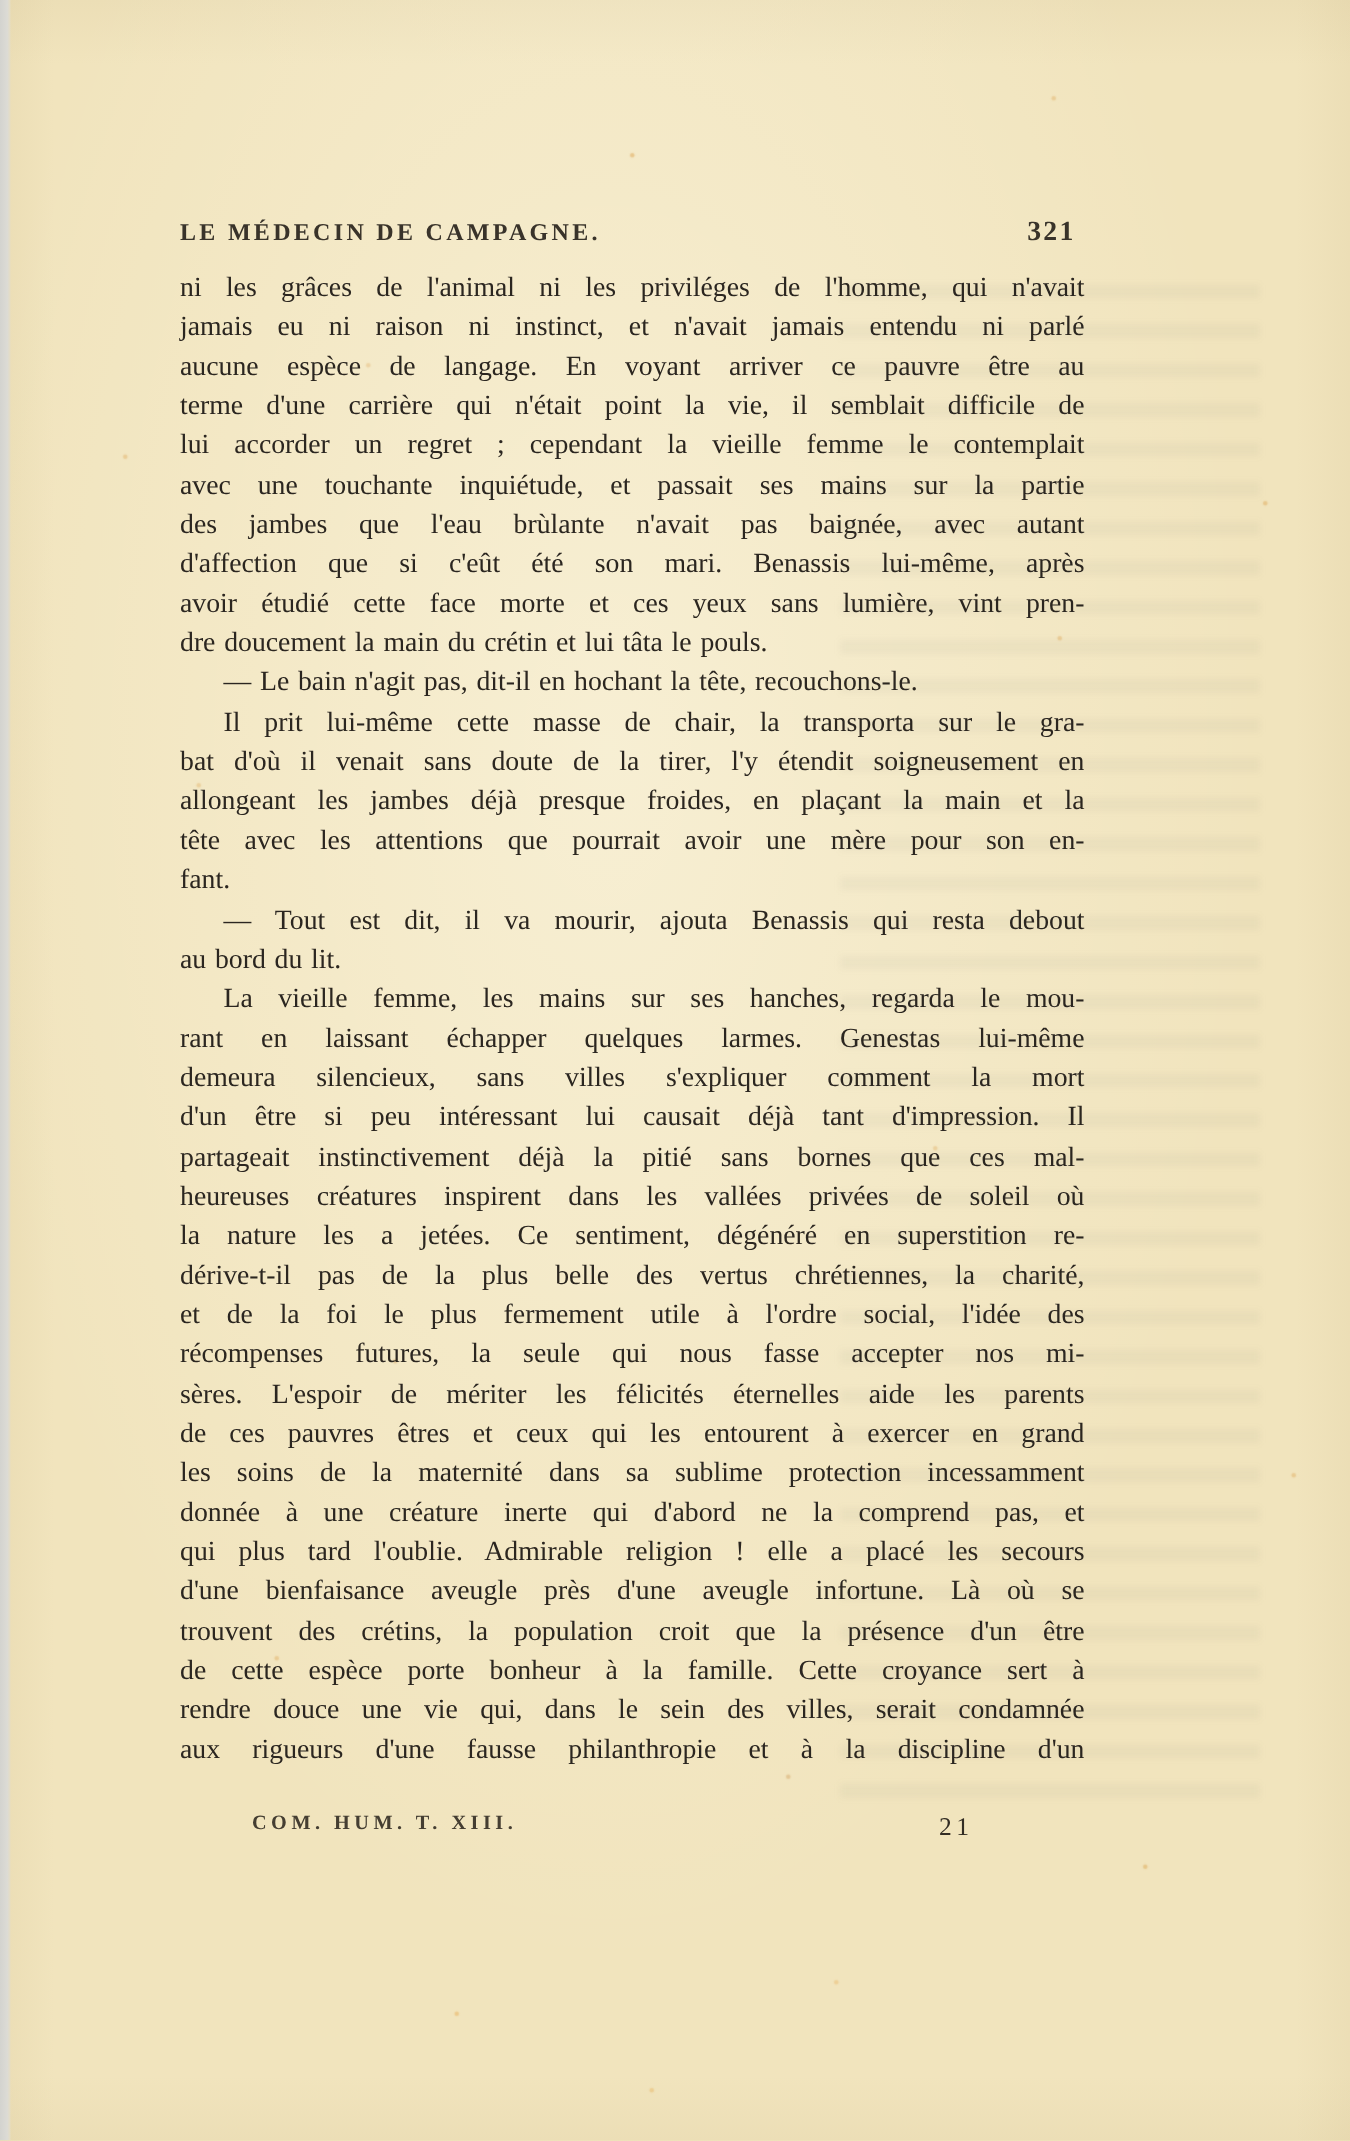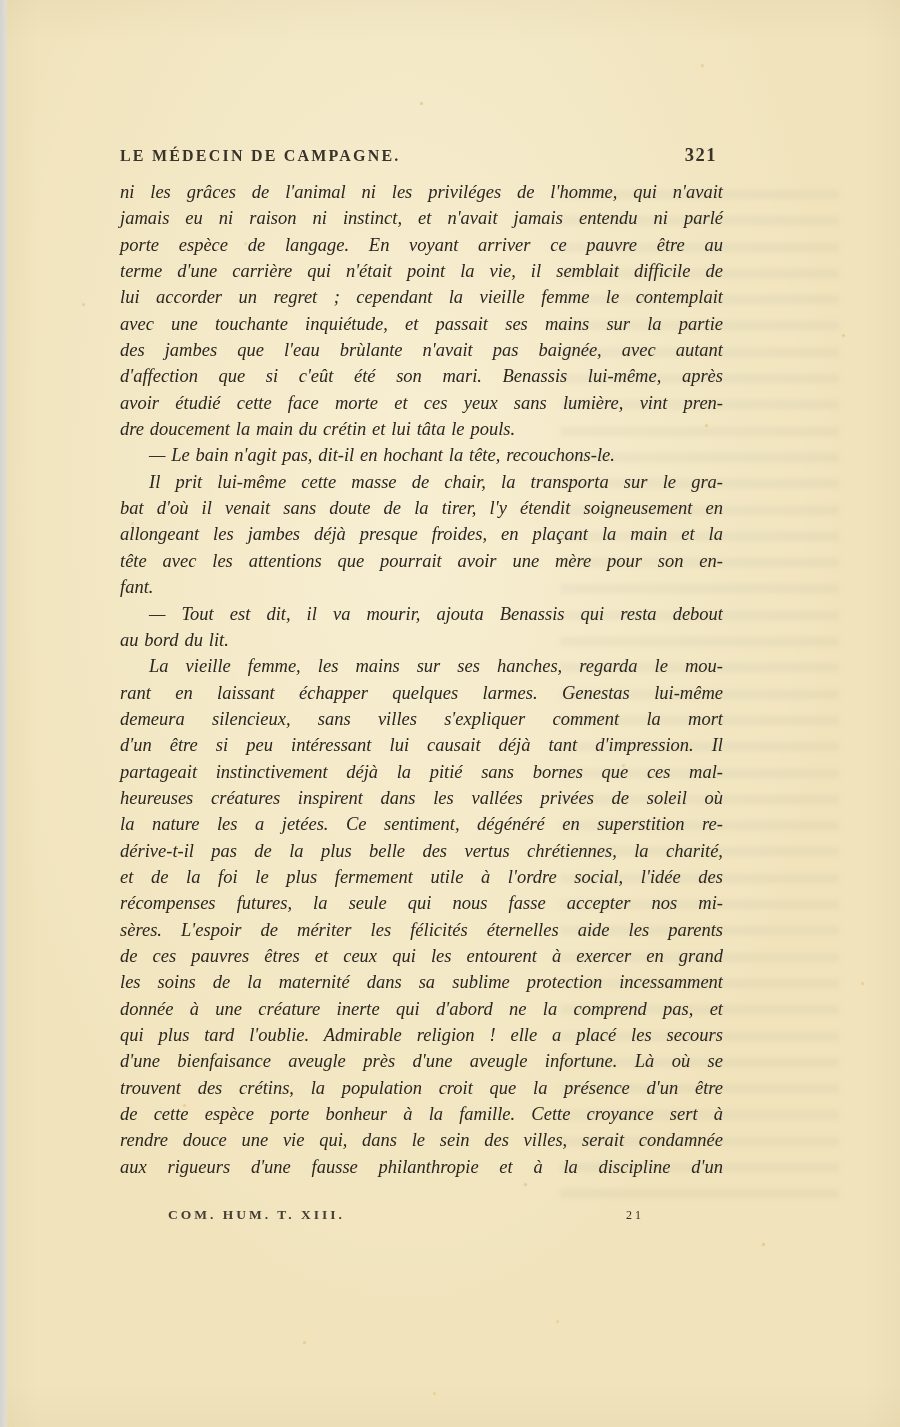--- a/index.html
+++ b/index.html
@@ -88,21 +88,20 @@
     color: #39332a;
   }
 
   .page-text {
     position: absolute;
     left: 120px; top: 179px;
     width: 603px;
     font-size: 18.5px;
     line-height: 26.35px;
     word-spacing: 1.2px;
-    font-style: italic;
   }
   .page-text .line {
     height: 26.35px;
     text-align: justify;
     text-align-last: justify;
     white-space: normal;
     overflow: visible;
   }
   .page-text .line.indent { padding-left: 29px; }
   .page-text .line.para-end { text-align-last: left; }
@@ -111,41 +110,41 @@
     position: absolute;
     left: 168px; top: 1207px;
     font-size: 13.5px;
     font-weight: 700;
     letter-spacing: 3px;
     color: #453e32;
   }
   .page-footer-sheet {
     position: absolute;
     left: 626px; top: 1208px;
-    font-size: 12px;
+    font-size: 17px;
     letter-spacing: 3px;
     color: #332d24;
   }
 </style>
 </head>
 <body>
 
 <div class="scan-edge"></div>
 <div class="bleed-through"></div>
 <div class="foxing"></div>
 
 <div class="running-header">
   <span class="title">LE MÉDECIN DE CAMPAGNE.</span>
   <span class="page-number">321</span>
 </div>
 
 <div class="page-text">
     <div class="line">ni les grâces de l'animal ni les priviléges de l'homme, qui n'avait</div>
     <div class="line">jamais eu ni raison ni instinct, et n'avait jamais entendu ni parlé</div>
-    <div class="line">porte espèce de langage. En voyant arriver ce pauvre être au</div>
+    <div class="line">aucune espèce de langage. En voyant arriver ce pauvre être au</div>
     <div class="line">terme d'une carrière qui n'était point la vie, il semblait difficile de</div>
     <div class="line">lui accorder un regret ; cependant la vieille femme le contemplait</div>
     <div class="line">avec une touchante inquiétude, et passait ses mains sur la partie</div>
     <div class="line">des jambes que l'eau brùlante n'avait pas baignée, avec autant</div>
     <div class="line">d'affection que si c'eût été son mari. Benassis lui-même, après</div>
     <div class="line">avoir étudié cette face morte et ces yeux sans lumière, vint pren-</div>
     <div class="line para-end">dre doucement la main du crétin et lui tâta le pouls.</div>
     <div class="line indent para-end">— Le bain n'agit pas, dit-il en hochant la tête, recouchons-le.</div>
     <div class="line indent">Il prit lui-même cette masse de chair, la transporta sur le gra-</div>
     <div class="line">bat d'où il venait sans doute de la tirer, l'y étendit soigneusement en</div>

